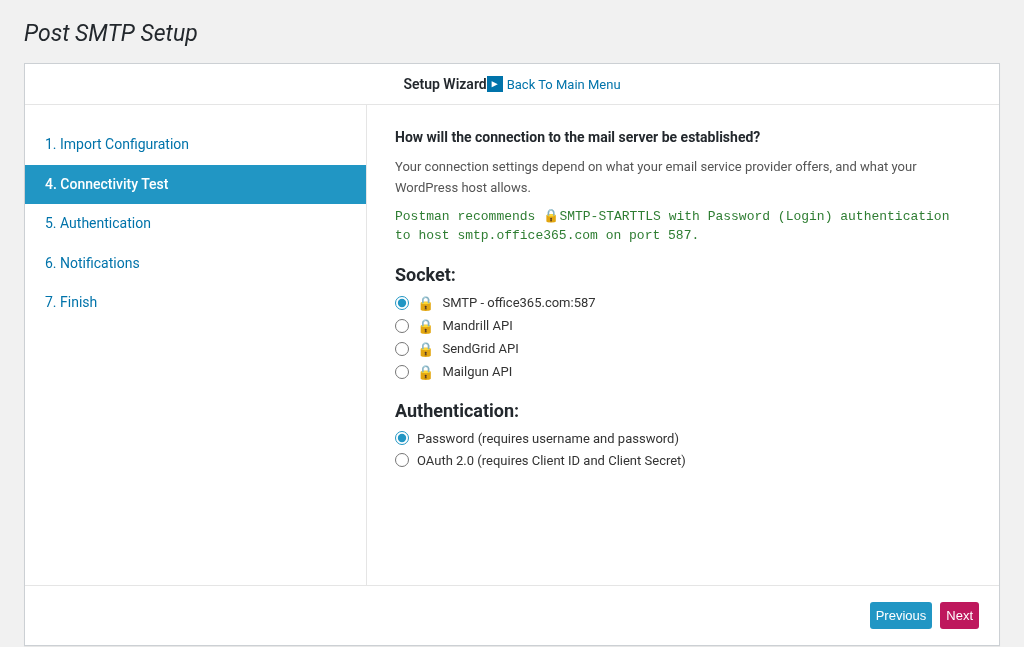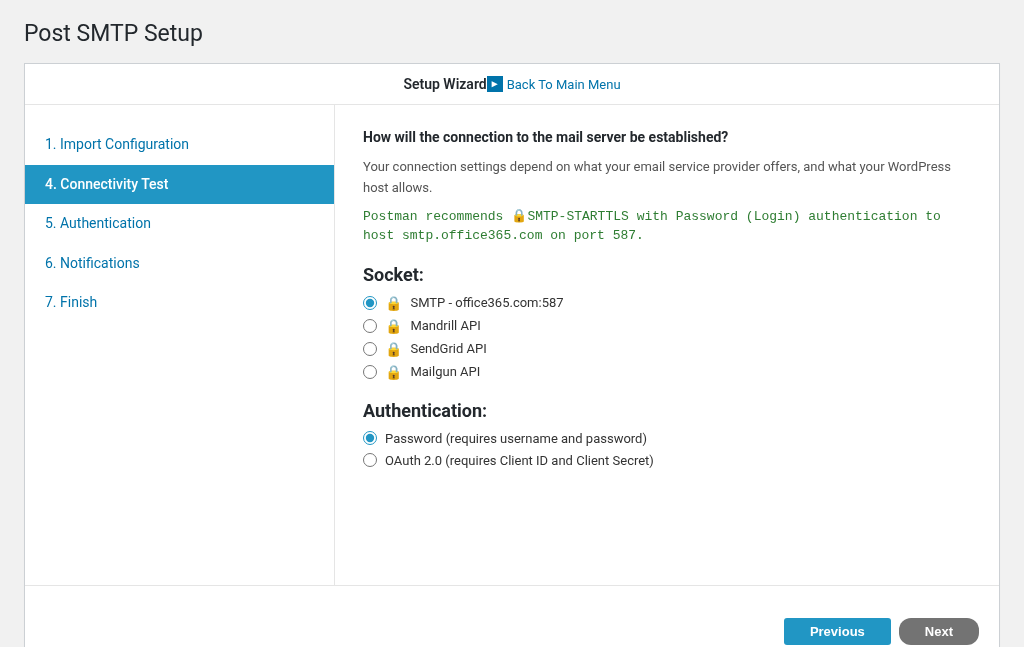--- a/index.html
+++ b/index.html
@@ -12,20 +12,21 @@
     .page-wrapper {
       max-width: 1024px;
       margin: 0 auto;
       padding: 20px 24px;
     }
     .page-title {
       font-size: 23px;
       font-weight: 400;
       color: #23282d;
       margin-bottom: 16px;
+      font-style: italic;
     }
     .wizard-card {
       background: #fff;
       border: 1px solid #ccd0d4;
       box-shadow: 0 1px 1px rgba(0,0,0,.04);
       padding: 0;
       margin-bottom: 16px;
     }
     .wizard-header {
       display: flex;
@@ -56,21 +57,21 @@
       font-size: 10px;
       text-align: center;
       line-height: 16px;
       font-weight: bold;
     }
     .main-content {
       display: flex;
       min-height: 480px;
     }
     .sidebar {
-      width: 310px;
+      width: 342px;
       flex-shrink: 0;
       padding: 20px 0;
       border-right: 1px solid #e5e5e5;
     }
     .step-item {
       padding: 10px 20px;
       cursor: pointer;
       font-size: 14px;
       color: #0073aa;
       line-height: 1.4;
@@ -131,32 +132,30 @@
       font-size: 14px;
     }
     .footer-actions {
       display: flex;
       justify-content: flex-end;
       gap: 8px;
       padding: 16px 20px;
       border-top: 1px solid #e5e5e5;
     }
     .btn {
-      padding: 6px 26px;
-      font-size: 13px;
-      font-weight: 700;
+      padding: 6px 6px;
+      font-size: 13px;
+      font-weight: 400;
       border: none;
       border-radius: 3px;
       cursor: pointer;
-      margin-top: 16px;
     }
     .btn-primary {
-      background: #737373;
+      background: #be185d;
       color: #fff;
-      border-radius: 12px;
     }
     .btn-secondary {
       background: #2196c4;
       color: #fff;
     }
   </style>
 </head>
 <body>
 
 <div class="page-wrapper">

